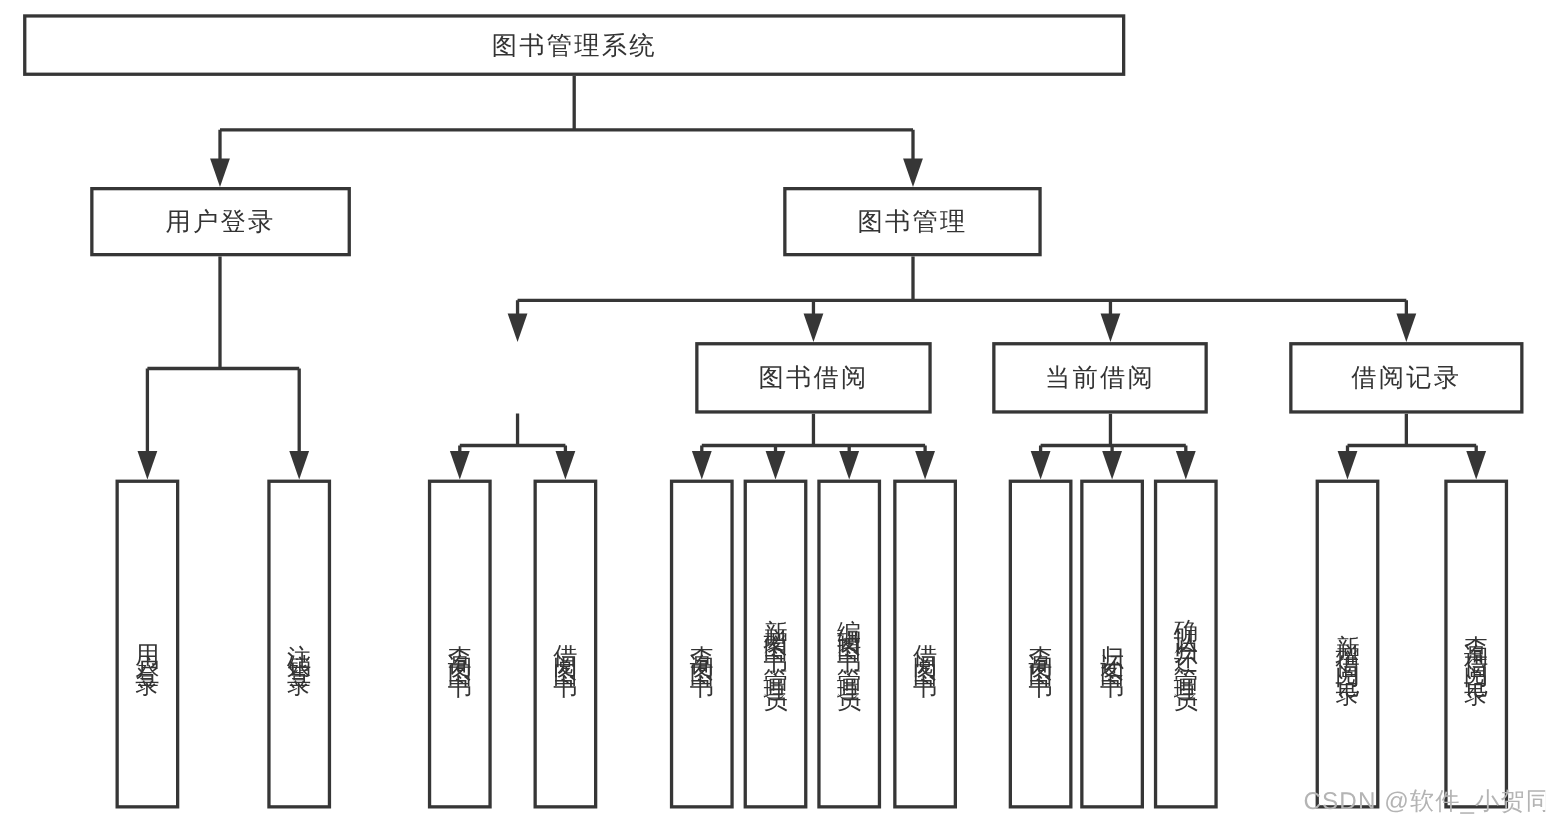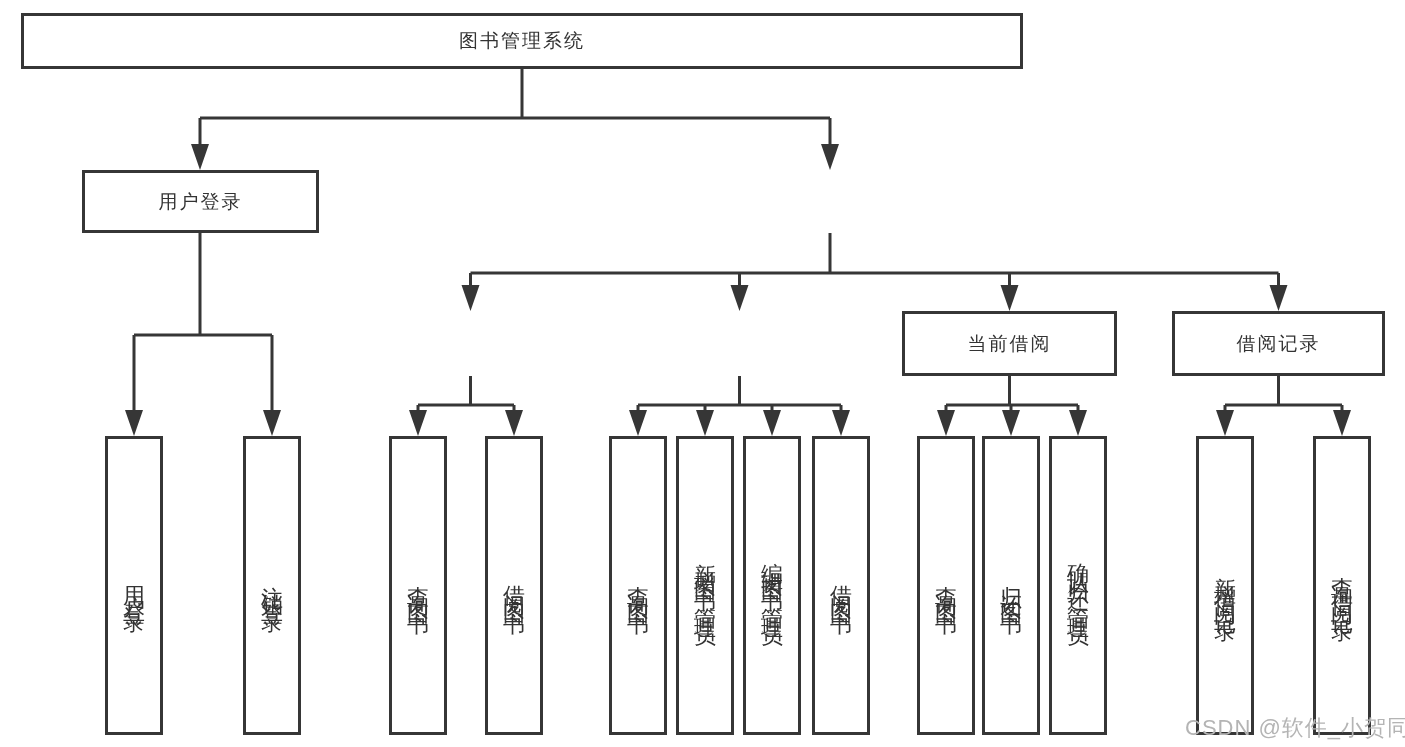--- a/index.html
+++ b/index.html
@@ -19,21 +19,21 @@
   }
   .hnode {
     position: absolute;
     box-sizing: border-box;
     border: 3px solid #363636;
     background: #ffffff;
     display: flex;
     align-items: center;
     justify-content: center;
     color: #333333;
-    font-size: 19px;
+    font-size: 23px;
     letter-spacing: 2px;
     z-index: 2;
   }
   .leaf {
     position: absolute;
     box-sizing: border-box;
     width: 58px;
     height: 299px;
     top: 436px;
     border: 3px solid #363636;
@@ -101,22 +101,28 @@
     </g>
   </svg>
 
   <div class="hnode" style="left:21px; top:13px; width:1002px; height:56px;">
     <span>图书管理系统</span>
   </div>
 
   <div class="hnode" style="left:82px; top:170px; width:237px; height:63px;">
     <span>用户登录</span>
   </div>
+  <div class="hnode" style="left:712px; top:170px; width:235px; height:63px;">
+    <span>图书管理</span>
+  </div>
 
-  <div class="hnode" style="left:902px; top:311px; width:215px; height:65px;">
+  <div class="hnode" style="left:632px; top:311px; width:215px; height:65px;">
+    <span>图书借阅</span>
+  </div>
+  <div class="hnode" style="left:902px; top:311px; width:196px; height:65px;">
     <span>当前借阅</span>
   </div>
   <div class="hnode" style="left:1172px; top:311px; width:213px; height:65px;">
     <span>借阅记录</span>
   </div>
 
   <div class="leaf" style="left:105px;">
     <span>用户登录</span>
   </div>
   <div class="leaf" style="left:243px;">

